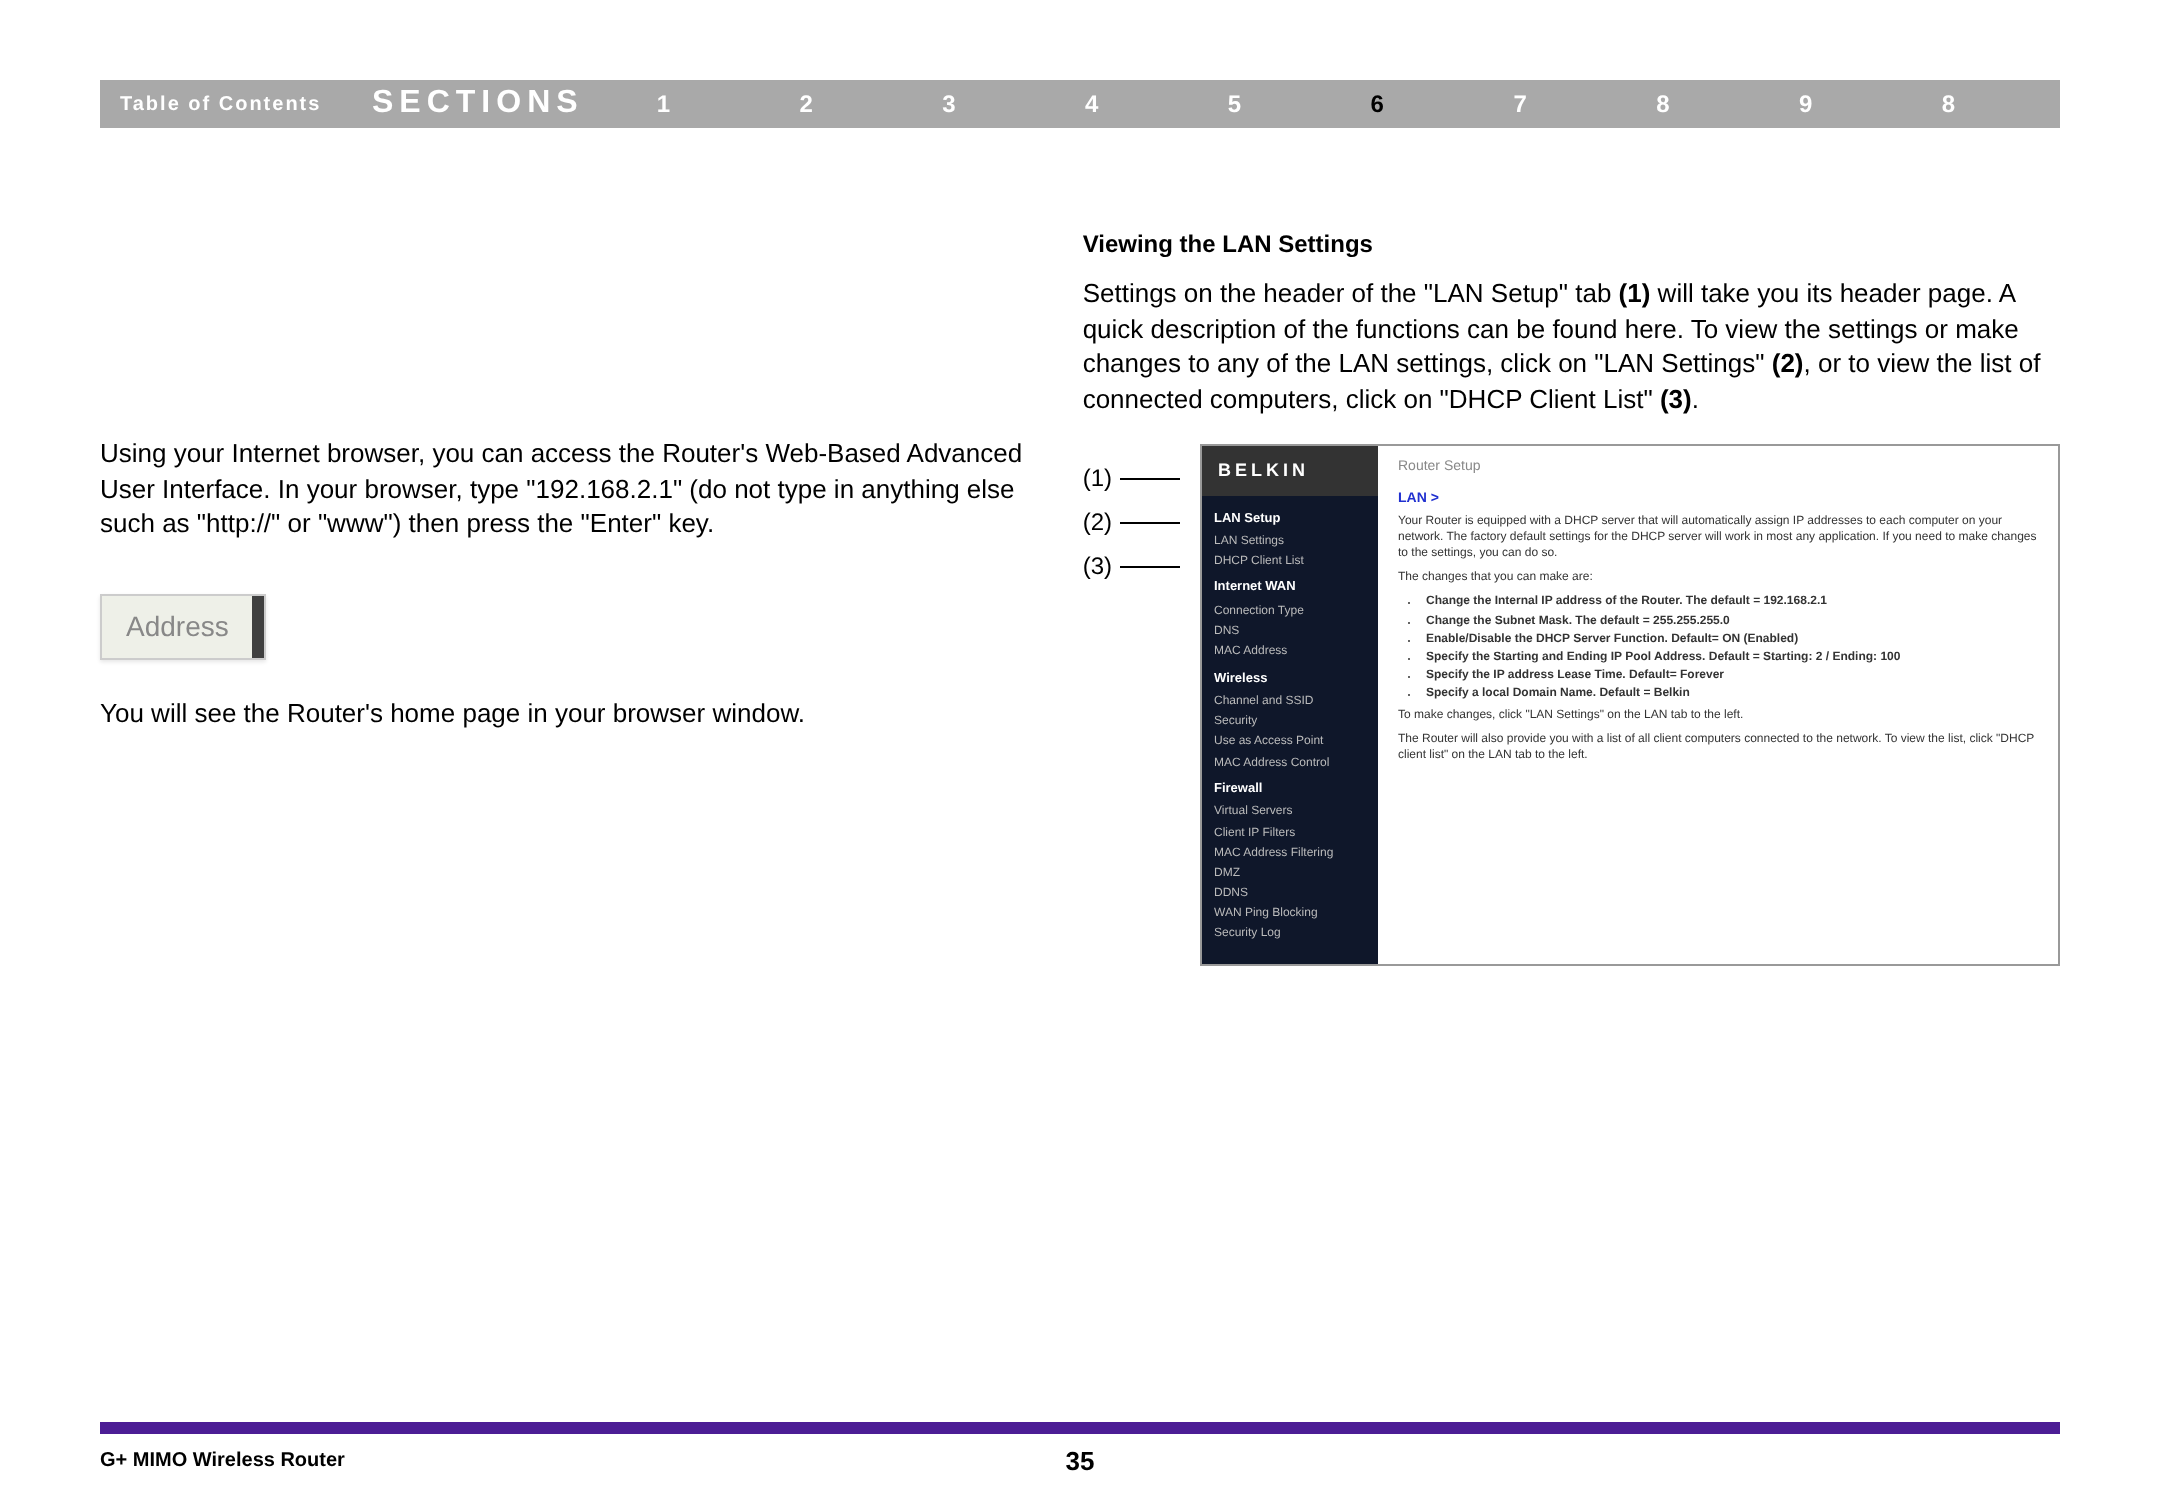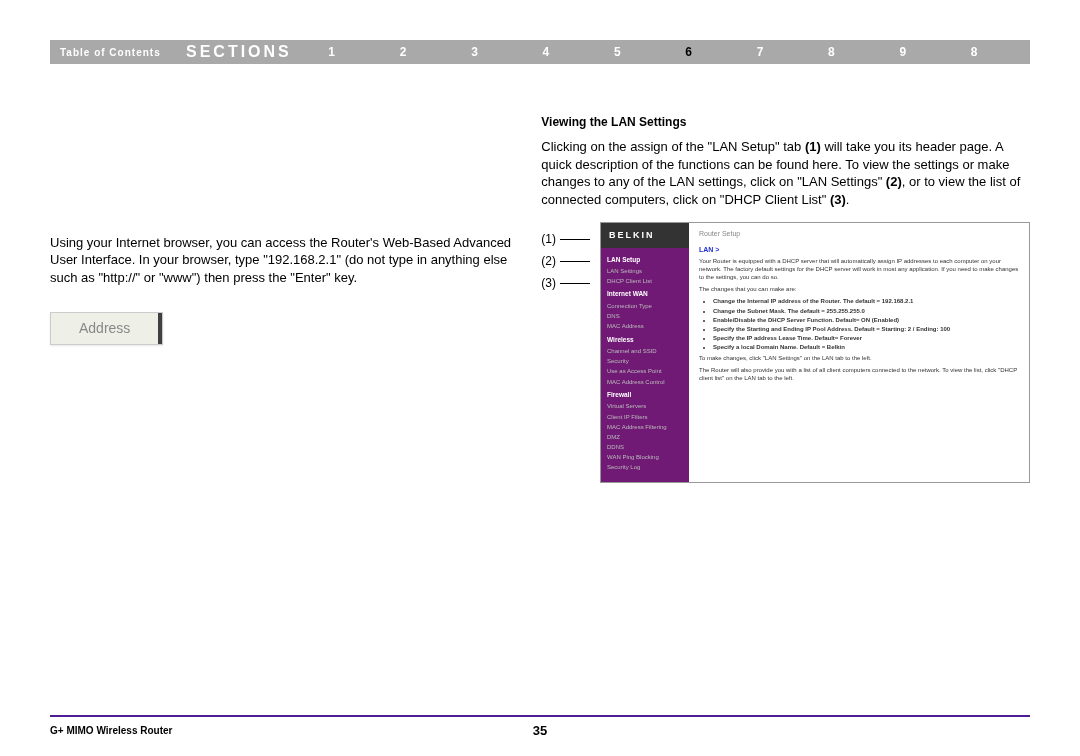--- a/index.html
+++ b/index.html
@@ -65,23 +65,23 @@
   .address-box {
     display: inline-flex;
     align-items: center;
     border: 1px solid #ccc;
     margin: 12px 0 18px 0;
     box-shadow: 0 1px 2px rgba(0,0,0,0.1);
   }
   .address-label {
     background: #eef0e8;
     color: #888;
-    padding: 6px 28px;
+    padding: 6px 12px;
     font-size: 14px;
-    border-right: 4px solid #404040;
+    border-right: 6px solid #404040;
   }
   .address-value {
     padding: 6px 30px 6px 14px;
     font-size: 15px;
     letter-spacing: 0.5px;
   }
   .subheading {
     font-weight: bold;
     font-size: 12px;
     margin-bottom: 8px;
@@ -108,21 +108,21 @@
     background: #000;
     margin-left: 4px;
   }
   .router-window {
     display: flex;
     border: 1px solid #999;
     font-size: 6px;
     width: 430px;
   }
   .router-sidebar {
-    background: #701a75;
+    background: #0f172a;
     color: #ccc;
     width: 88px;
     padding: 0;
   }
   .router-logo {
     background: #333;
     color: #fff;
     font-size: 9px;
     font-weight: bold;
     letter-spacing: 2px;
@@ -169,21 +169,21 @@
     margin: 2px 0 4px 14px;
     font-size: 6px;
     font-weight: bold;
   }
   .router-main ul li { margin-bottom: 1px; }
   .footer {
     position: absolute;
     bottom: 20px;
     left: 0;
     right: 0;
-    border-top: 2px solid #4c1d95;
+    border-top: 6px solid #4c1d95;
     margin: 0 50px;
     padding-top: 8px;
     display: flex;
     align-items: center;
   }
   .footer-product {
     font-size: 10px;
     font-weight: bold;
   }
   .footer-page {
@@ -215,26 +215,27 @@
       <span>8</span>
     </div>
   </div>
 
   <div class="content">
     <div class="col">
       <p>Using your Internet browser, you can access the Router's Web-Based Advanced User Interface. In your browser, type "192.168.2.1" (do not type in anything else such as "http://" or "www") then press the "Enter" key.</p>
       <div class="address-box">
         <div class="address-label">Address</div>
       </div>
+      <p>You will see the Router's home page in your browser window.</p>
     </div>
 
     <div class="col">
       <div class="subheading">Viewing the LAN Settings</div>
       <p>
-        <span>Clicking on the assign of the "LAN Setup" tab </span><b>(1)</b><span> will take you its header page. A quick description of the functions can be found here. To view the settings or make changes to any of the LAN settings, click on "LAN Settings" </span><b>(2)</b><span>, or to view the list of connected computers, click on "DHCP Client List" </span><b>(3)</b><span>.</span>
+        <span>Settings on the header of the "LAN Setup" tab </span><b>(1)</b><span> will take you its header page. A quick description of the functions can be found here. To view the settings or make changes to any of the LAN settings, click on "LAN Settings" </span><b>(2)</b><span>, or to view the list of connected computers, click on "DHCP Client List" </span><b>(3)</b><span>.</span>
       </p>
 
       <div class="router-figure">
         <div class="callouts">
           <div class="callout-row">
               <span>(1)</span>
               <span class="line"></span>
             </div>
           <div class="callout-row">
               <span>(2)</span>

